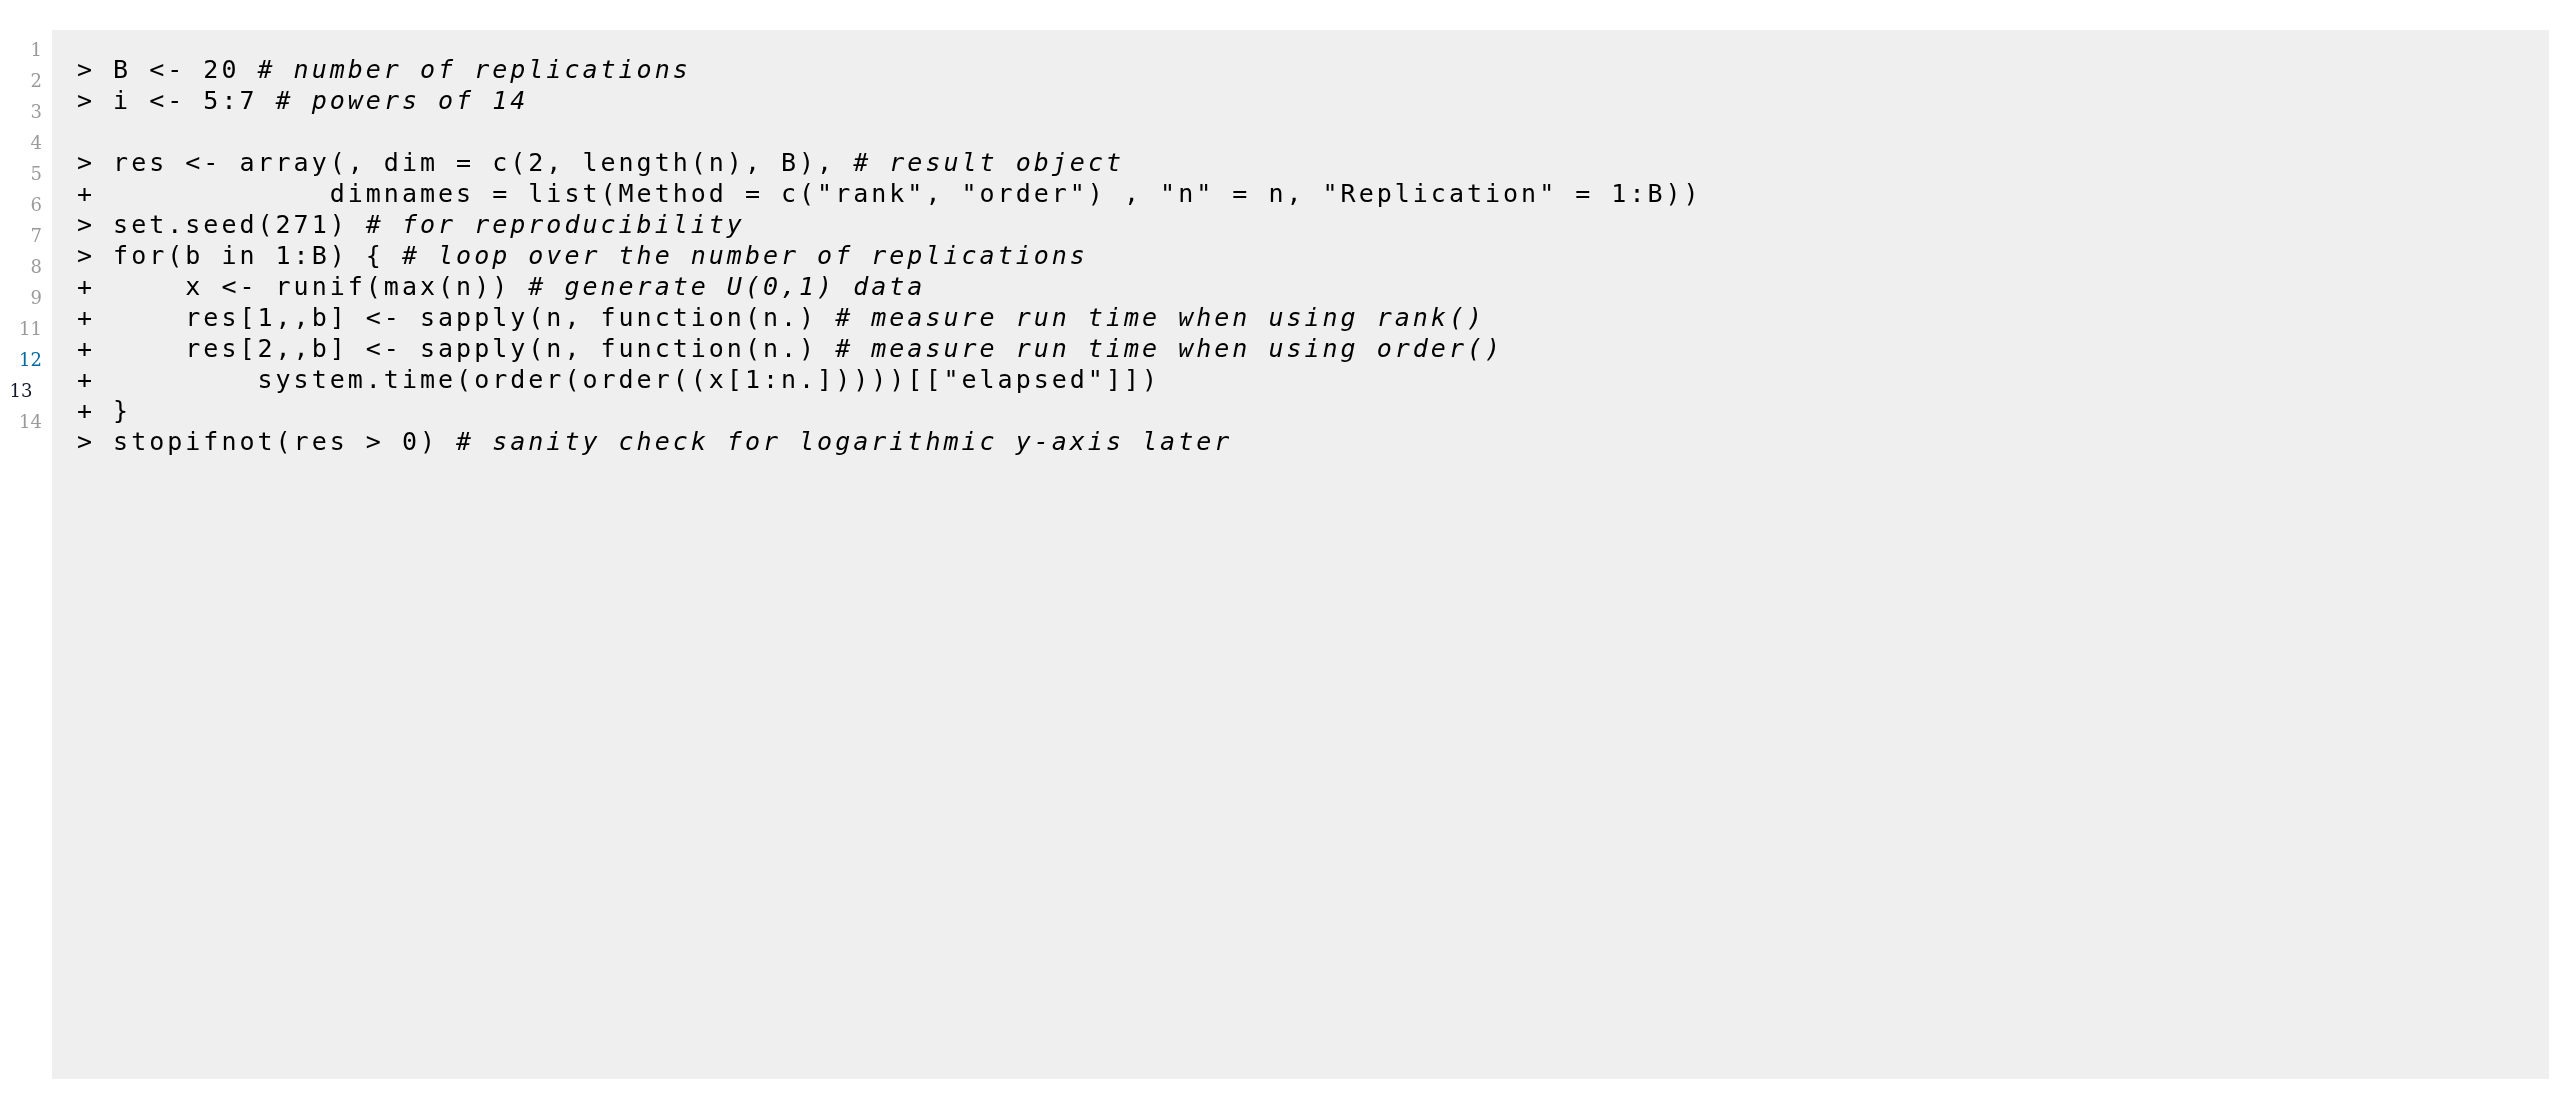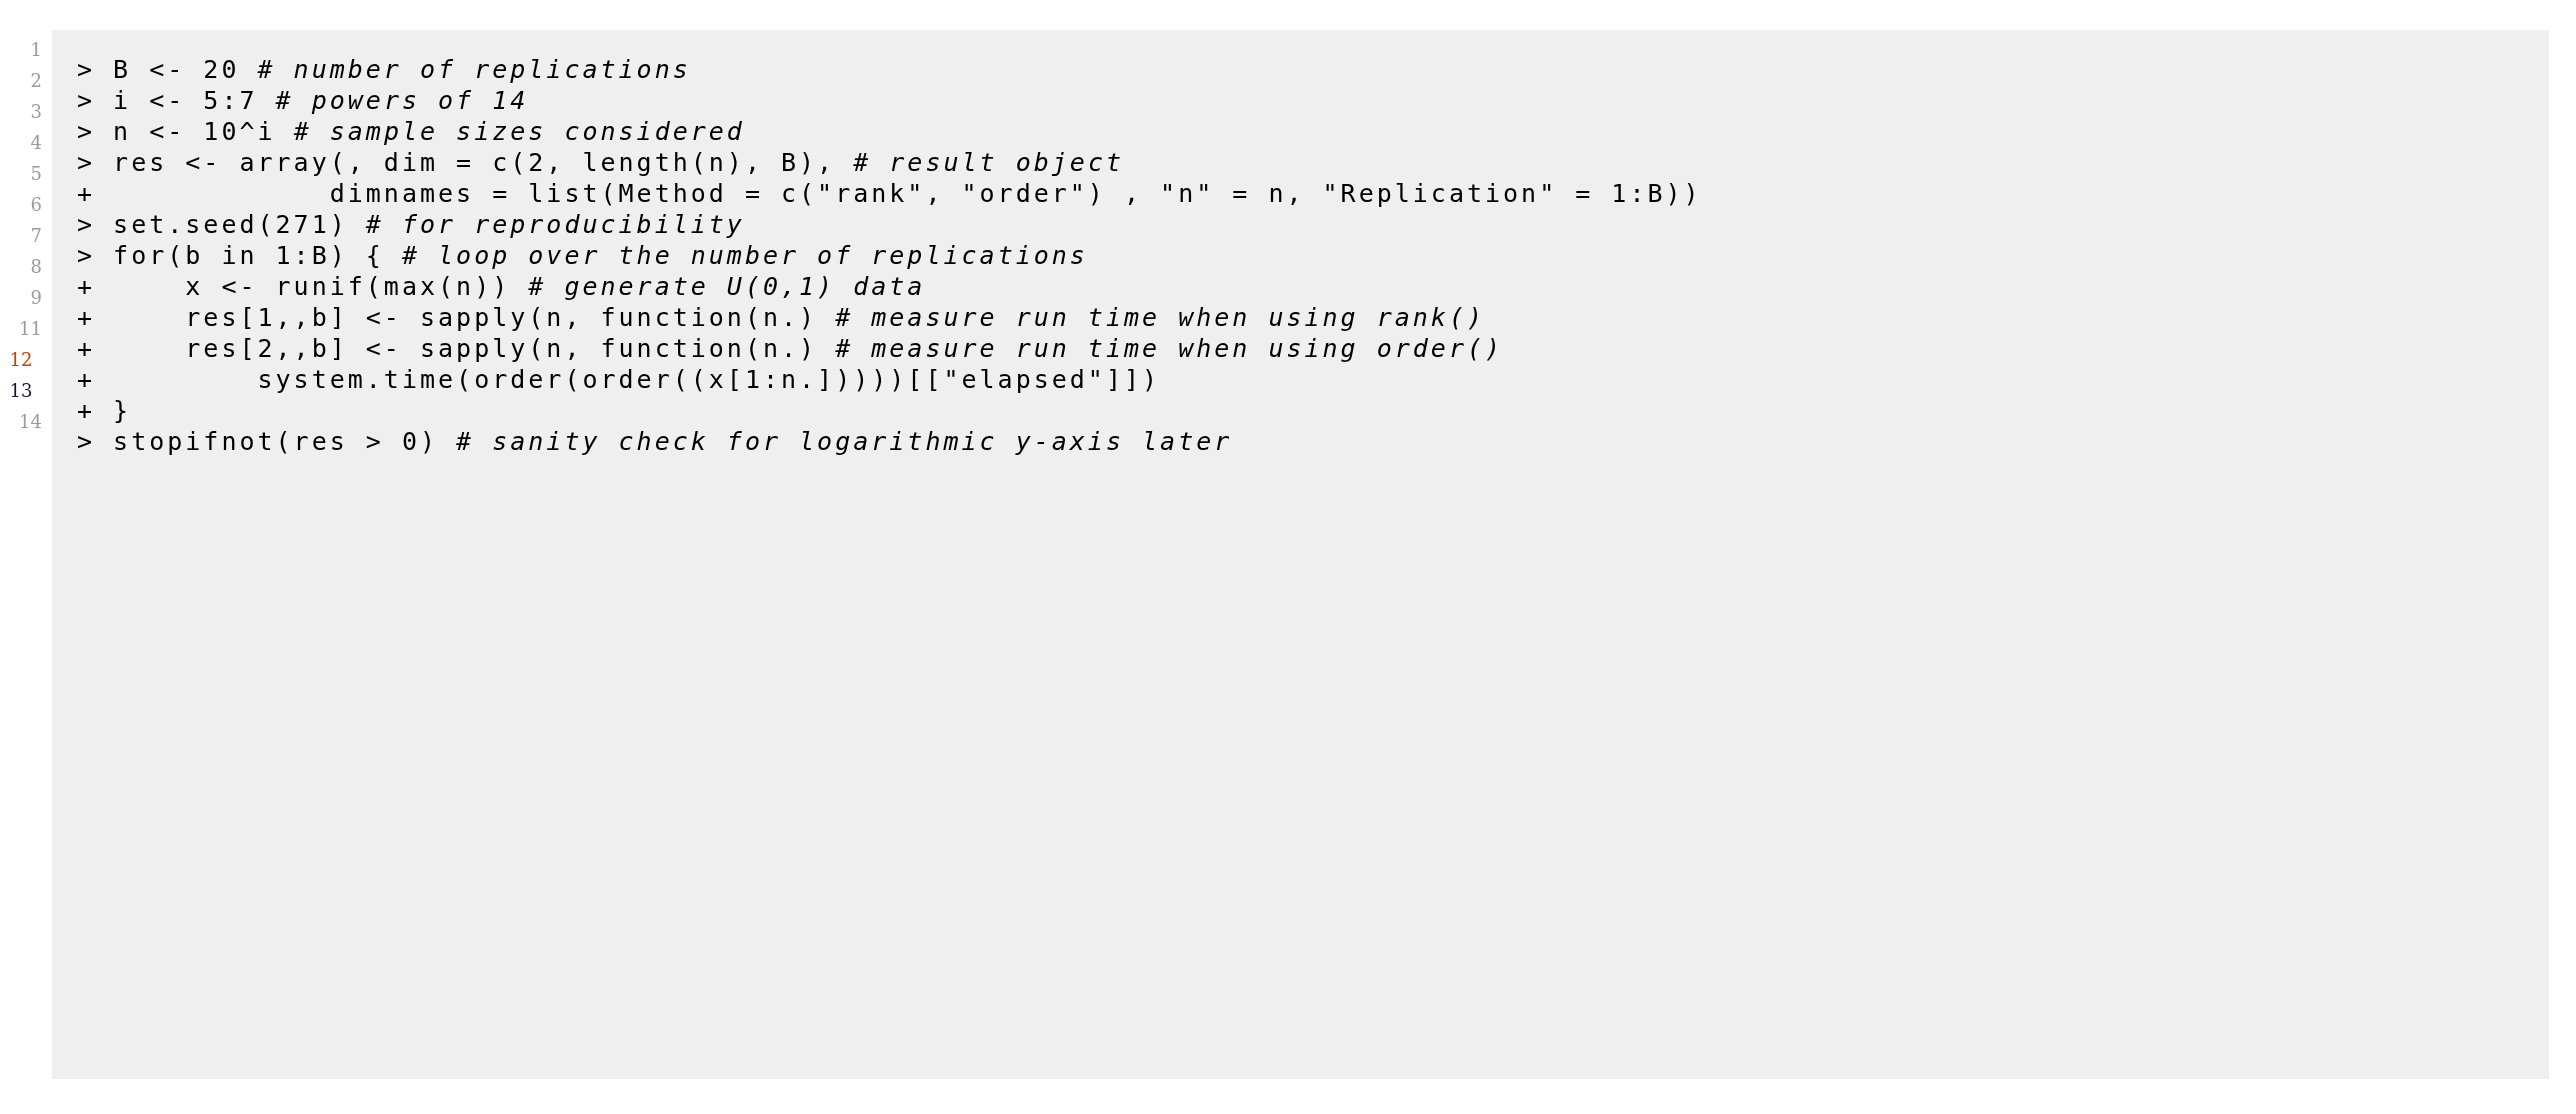--- a/index.html
+++ b/index.html
@@ -76,26 +76,26 @@
   }
 </style>
 </head>
 <body>
 
 <div id="code-figure" style="background: rgb(255, 255, 255);">
   <div class="code-block" style="background: rgb(239, 239, 239);"></div>
   <div class="code-lines" id="code-lines">
       <div class="code-line"><span class="line-number" style="color: rgb(154, 154, 154);">1</span><span class="line-content" style="color: rgb(0, 0, 0);"><span class="tok-code">&gt; B &lt;- 20 </span><span class="tok-comment"># number of replications</span></span></div>
       <div class="code-line"><span class="line-number" style="color: rgb(154, 154, 154);">2</span><span class="line-content" style="color: rgb(0, 0, 0);"><span class="tok-code">&gt; i &lt;- 5:7 </span><span class="tok-comment"># powers of 14</span></span></div>
-      <div class="code-line"><span class="line-number" style="color: rgb(154, 154, 154);">3</span><span class="line-content" style="color: rgb(0, 0, 0);"><span class="tok-code">&gt; n &lt;- 10^i </span><span class="tok-comment"># sample sizes considered</span></span></div>
+      <div class="code-line"><span class="line-number" style="color: rgb(154, 154, 154);">3</span></div>
       <div class="code-line"><span class="line-number" style="color: rgb(154, 154, 154);">4</span><span class="line-content" style="color: rgb(0, 0, 0);"><span class="tok-code">&gt; res &lt;- array(, dim = c(2, length(n), B), </span><span class="tok-comment"># result object</span></span></div>
       <div class="code-line"><span class="line-number" style="color: rgb(154, 154, 154);">5</span><span class="line-content" style="color: rgb(0, 0, 0);"><span class="tok-code">+             dimnames = list(Method = c("rank", "order") , "n" = n, "Replication" = 1:B))</span><span class="tok-comment"></span></span></div>
       <div class="code-line"><span class="line-number" style="color: rgb(154, 154, 154);">6</span><span class="line-content" style="color: rgb(0, 0, 0); text-align: center;"><span class="tok-code">&gt; set.seed(271) </span><span class="tok-comment"># for reproducibility</span></span></div>
       <div class="code-line"><span class="line-number" style="color: rgb(154, 154, 154);">7</span><span class="line-content" style="color: rgb(0, 0, 0);"><span class="tok-code">&gt; for(b in 1:B) { </span><span class="tok-comment"># loop over the number of replications</span></span></div>
       <div class="code-line"><span class="line-number" style="color: rgb(154, 154, 154);">8</span><span class="line-content" style="color: rgb(0, 0, 0);"><span class="tok-code">+     x &lt;- runif(max(n)) </span><span class="tok-comment"># generate U(0,1) data</span></span></div>
       <div class="code-line"><span class="line-number" style="color: rgb(154, 154, 154);">9</span><span class="line-content" style="color: rgb(0, 0, 0);"><span class="tok-code">+     res[1,,b] &lt;- sapply(n, function(n.) </span><span class="tok-comment"># measure run time when using rank()</span></span></div>
       <div class="code-line"><span class="line-number" style="color: rgb(154, 154, 154);">11</span><span class="line-content" style="color: rgb(0, 0, 0);"><span class="tok-code">+     res[2,,b] &lt;- sapply(n, function(n.) </span><span class="tok-comment"># measure run time when using order()</span></span></div>
-      <div class="code-line"><span class="line-number" style="color: #c2410c; text-align: center;">12</span><span class="line-content" style="color: rgb(0, 0, 0);"><span class="tok-code">+         system.time(order(order((x[1:n.]))))[["elapsed"]])</span><span class="tok-comment"></span></span></div>
+      <div class="code-line"><span class="line-number" style="color: #0369a1;">12</span><span class="line-content" style="color: rgb(0, 0, 0);"><span class="tok-code">+         system.time(order(order((x[1:n.]))))[["elapsed"]])</span><span class="tok-comment"></span></span></div>
       <div class="code-line"><span class="line-number" style="color: #0f172a; text-align: center;">13</span><span class="line-content" style="color: rgb(0, 0, 0);"><span class="tok-code">+ }</span><span class="tok-comment"></span></span></div>
       <div class="code-line"><span class="line-number" style="color: rgb(154, 154, 154);">14</span><span class="line-content" style="color: rgb(0, 0, 0);"><span class="tok-code">&gt; stopifnot(res &gt; 0) </span><span class="tok-comment"># sanity check for logarithmic y-axis later</span></span></div>
     </div>
 </div>
 
 
 </body></html>

